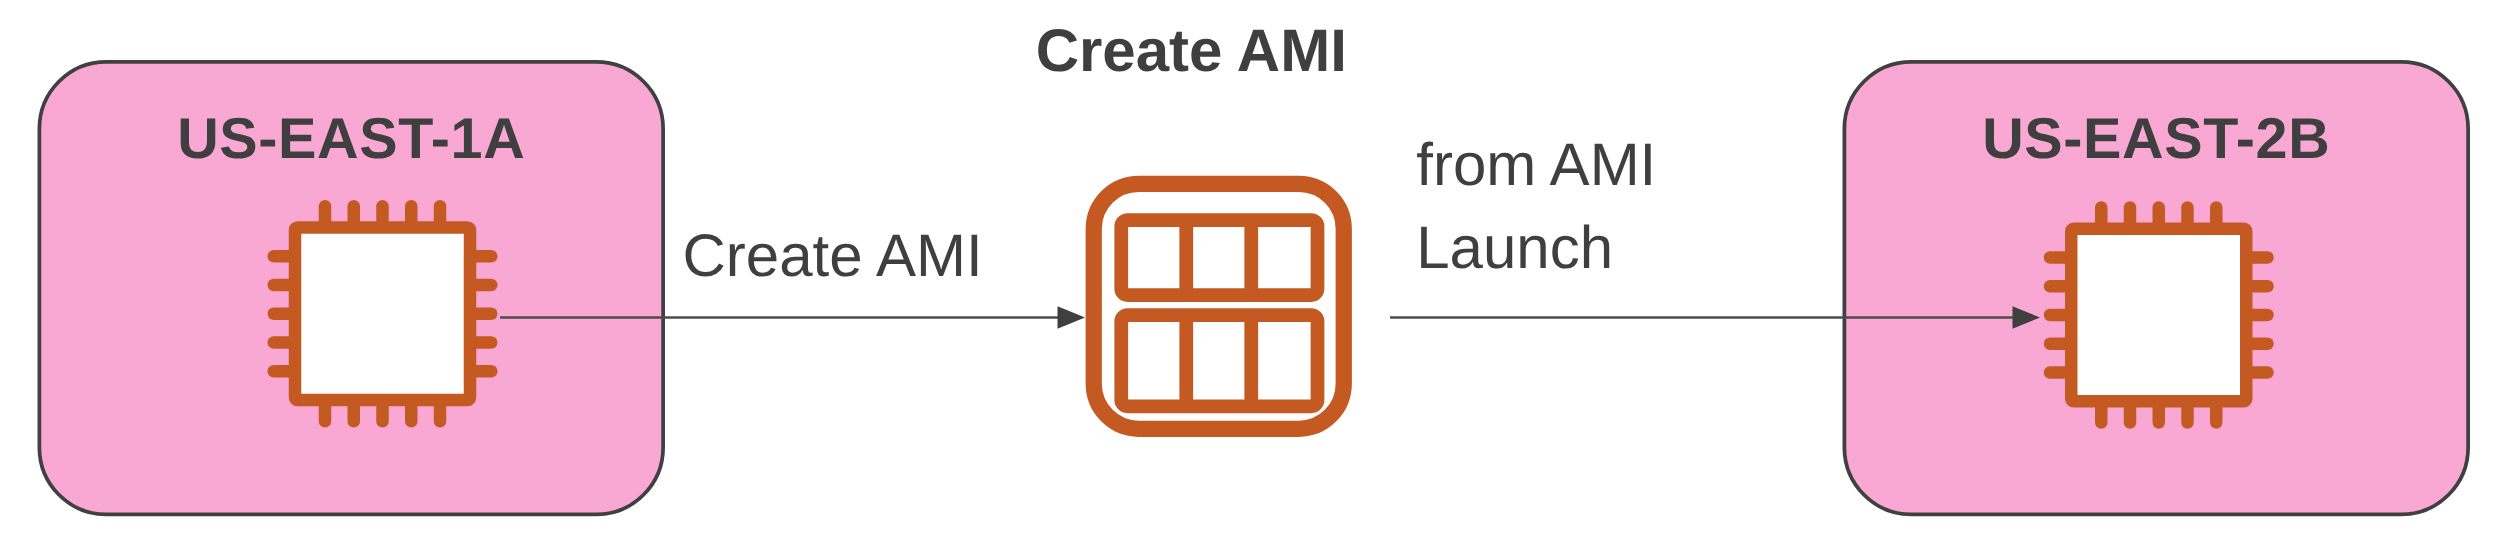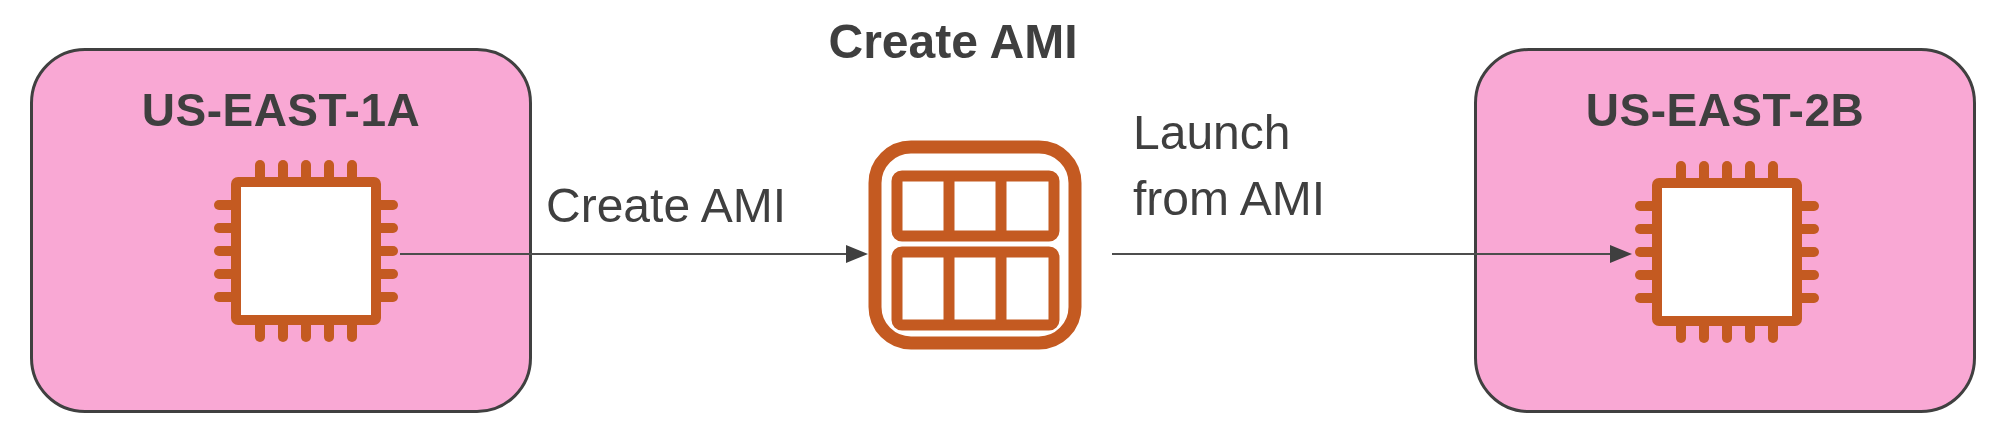--- a/index.html
+++ b/index.html
@@ -158,17 +158,17 @@
     <line x1="0" y1="14" x2="448" y2="14" stroke="#4D4D4D" stroke-width="2"></line>
     <polygon points="446,5 468,14 446,23" fill="#3F3F3F"></polygon>
   </svg>
   <div id="create-ami-label">Create AMI</div>
 
   <svg id="launch-from-ami-arrow" class="arrow-svg" width="522" height="28" viewBox="0 0 522 28" aria-hidden="true">
     <line x1="0" y1="14" x2="500" y2="14" stroke="#4D4D4D" stroke-width="2"></line>
     <polygon points="498,5 520,14 498,23" fill="#3F3F3F"></polygon>
   </svg>
   <div id="launch-from-ami-label">
+    <div>from AMI</div>
     <div>Launch</div>
-    <div>from AMI</div>
   </div>
 
 </div>
 
 </body></html>

